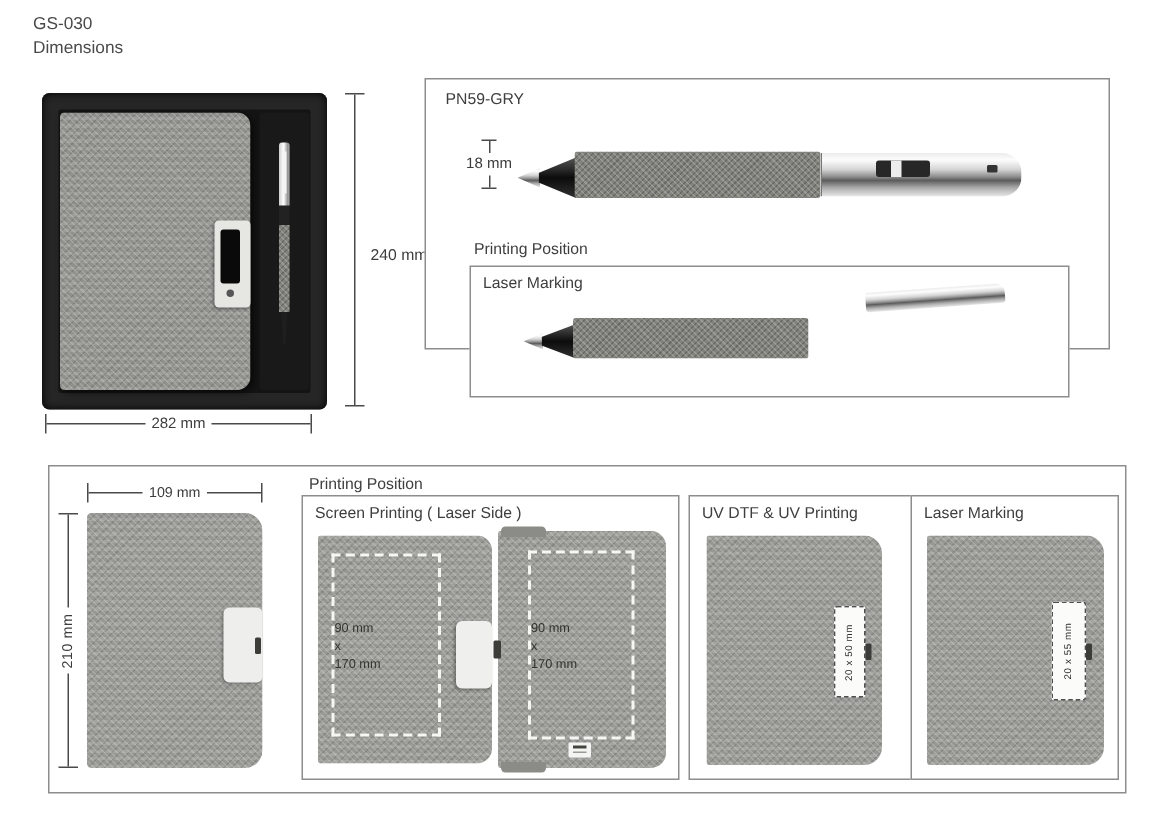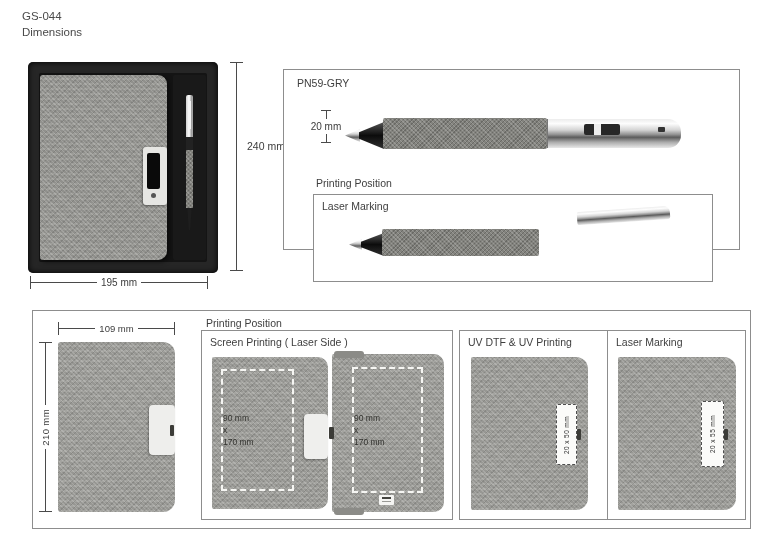--- a/index.html
+++ b/index.html
@@ -55,21 +55,21 @@
   .tab span{font-size:6.5px;color:#2d2d2d;}
 
   .knob{position:absolute;background:#3c3c38;border-radius:1px;}
 </style>
 </head>
 <body>
 
 <div id="page">
 
   <div style="position:absolute;left:22px;top:8px;">
-    <div class="hdr">GS-044</div>
+    <div class="hdr">GS-030</div>
     <div class="hdr">Dimensions</div>
   </div>
 
   <div style="position:absolute;left:28px;top:62px;width:190px;height:211px;background:#262626;border-radius:5px;box-shadow:inset 0 0 6px #000;">
     <div style="position:absolute;left:11px;top:11px;right:11px;bottom:11px;background:#141414;border-radius:2px;"></div>
 
     <div class="fabric" style="position:absolute;left:12px;top:13px;width:127px;height:185px;border-radius:3px 9px 9px 3px;box-shadow:2px 2px 5px rgba(0,0,0,.55);background-color:#989894;">
       <div style="position:absolute;right:0;top:72px;width:24px;height:58px;background:#e6e6e3;border-radius:3px;box-shadow:-1px 1px 2px rgba(0,0,0,.35);">
         <div style="position:absolute;left:4px;top:6px;width:13px;height:36px;background:#0a0a0a;border-radius:2px;"></div>
         <div style="position:absolute;left:8px;bottom:7px;width:5px;height:5px;background:#565656;border-radius:50%;"></div>
@@ -86,47 +86,47 @@
         <div style="height:22px;background:#1e1e1e;clip-path:polygon(18% 0,82% 0,60% 100%,40% 100%);"></div>
       </div>
     </div>
   </div>
 
   <div class="dim-v" style="left:230px;top:62px;height:209px;">
     <i class="t"></i>
       <i class="l"></i>
       <i class="t"></i>
   </div>
-  <div class="lbl" style="position:absolute;left:247px;top:140px;font-size:10.5px;">240 mm</div>
+  <div class="lbl" style="position:absolute;left:247px;top:164px;font-size:10.5px;">240 mm</div>
 
   <div class="dim-h" style="left:30px;top:276px;width:178px;">
     <i class="t"></i>
       <i class="l"></i>
-    <span class="lbl">195 mm</span>
+    <span class="lbl">282 mm</span>
     <i class="l"></i>
       <i class="t"></i>
   </div>
 
-  <div class="panel" style="left:283px;top:69px;width:457px;height:181px;">
+  <div class="panel" style="left:283px;top:52px;width:457px;height:181px;">
     <div class="ptitle" style="position:absolute;left:13px;top:7px;">PN59-GRY</div>
 
     <div class="chrome" style="position:absolute;left:61px;top:59px;width:15px;height:13px;clip-path:polygon(0 50%,100% 0,100% 100%);"></div>
     <div style="position:absolute;left:75px;top:52px;width:25px;height:27px;background:linear-gradient(180deg,#555,#0c0c0c 50%,#303030);clip-path:polygon(0 38%,100% 0,100% 100%,0 62%);"></div>
     <div class="fabric-dark" style="position:absolute;left:99px;top:48px;width:164px;height:31px;border-radius:2px;"></div>
     <div class="chrome" style="position:absolute;left:263px;top:49px;width:134px;height:29px;border-radius:0 13px 13px 0;border-left:1px solid #777;box-sizing:border-box;">
       <div style="position:absolute;left:36px;top:5px;width:36px;height:11px;background:#272727;border-radius:2px;">
         <div style="position:absolute;left:10px;top:0;width:7px;height:11px;background:#ededed;"></div>
       </div>
       <div style="position:absolute;left:110px;top:8px;width:7px;height:5px;background:#333;border-radius:1px;"></div>
     </div>
 
     <div style="position:absolute;left:14px;top:40px;width:56px;display:flex;flex-direction:column;align-items:center;">
       <i style="width:10px;height:1px;background:#4a4a4a;"></i>
       <i style="width:1px;height:8px;background:#4a4a4a;"></i>
-      <span class="lbl" style="padding:2px 0;">20 mm</span>
+      <span class="lbl" style="padding:2px 0;">18 mm</span>
       <i style="width:1px;height:8px;background:#4a4a4a;"></i>
       <i style="width:10px;height:1px;background:#4a4a4a;"></i>
     </div>
 
 
     <div class="ptitle" style="position:absolute;left:32px;top:107px;">Printing Position</div>
 
     <div class="panel" style="left:29px;top:124px;width:400px;height:88px;">
       <div class="ptitle" style="position:absolute;left:8px;top:5px;">Laser Marking</div>
 

